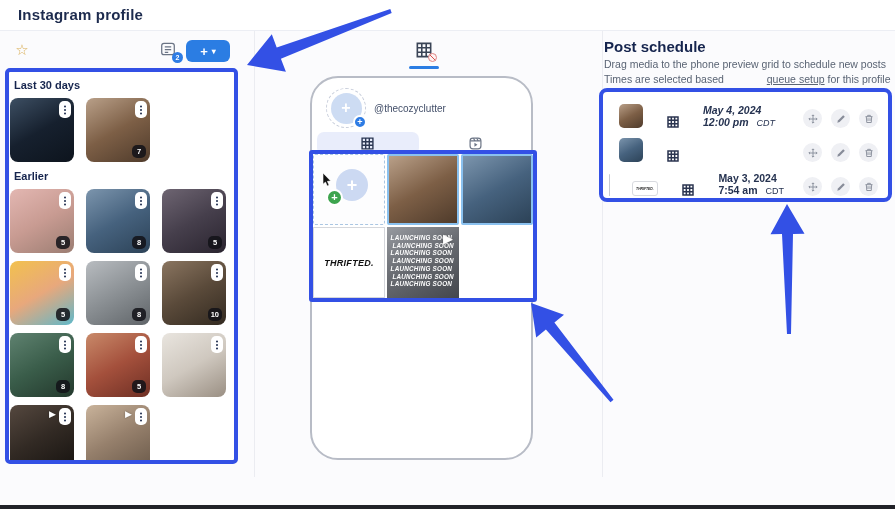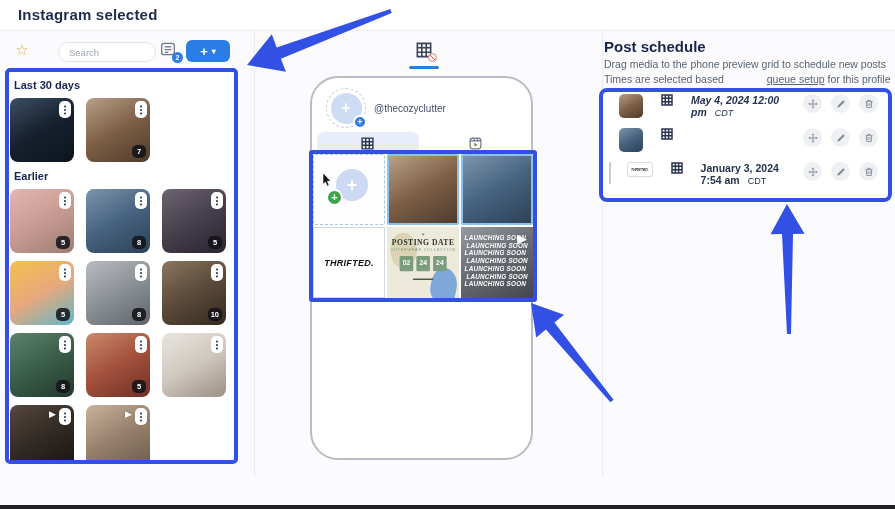--- a/index.html
+++ b/index.html
@@ -77,21 +77,21 @@
   .lc-wrap{position:absolute;left:0;top:0;width:160px;height:158px;transform:scale(0.452);transform-origin:top left;padding-top:16px;text-align:center;}
   .lc-line{font-size:14px;line-height:17px;font-weight:800;font-style:italic;color:#fff;letter-spacing:.5px;white-space:nowrap;}
   .lc-line:nth-child(odd){transform:translateX(-4px);}
   .lc-play{position:absolute;top:4px;right:6px;color:#fff;font-size:13px;text-shadow:0 0 3px rgba(0,0,0,.35);}
 
   
   .sched-title{position:absolute;left:604px;top:38px;font-size:15px;font-weight:700;color:#16254e;}
   .sched-desc{position:absolute;left:604px;top:57px;width:288px;font-size:10.5px;line-height:15px;color:var(--gray);}
   .queue-link{text-decoration:underline;cursor:pointer;color:var(--gray);margin-left:40px;}
   .schedule-panel{position:absolute;left:603px;top:92px;width:285px;height:106px;background:#fff;display:flex;flex-direction:column;padding:2px 6px;}
-  .sched-row{flex:1;display:flex;align-items:flex-start;gap:9px;}
+  .sched-row{flex:1;display:flex;align-items:flex-end;gap:15px;}
   .marker{width:2.5px;height:22px;background:#c6cad2;border-radius:2px;margin-right:7px;}
   .sthumb{width:24px;height:24px;border-radius:5px;flex:none;margin-left:10px;position:relative;overflow:hidden;}
   .sched-row .marker + .sthumb{margin-left:0;width:26px;height:15px;}
   .sthumb.white{background:#fff;border:1px solid #d8dadf;border-radius:3px;display:flex;align-items:center;justify-content:center;}
   .sthumb-text{display:block;font-size:8px;font-weight:800;font-style:italic;color:#222;transform:scale(0.42);white-space:nowrap;}
   .sgrid{color:#2b3550;margin-left:9px;display:flex;}
   .sgrid svg{width:12px;height:12px;}
   .date-group{margin-left:9px;font-size:10.5px;font-weight:700;color:#253250;}
   .sched-row.pending .date-group{font-style:italic;}
   .tz{font-size:9px;margin-left:8px;font-weight:400;}
@@ -111,28 +111,27 @@
   .ab-grid{left:309px;top:150px;width:228px;height:152px;border-radius:3px;}
   .ab-sched{left:599px;top:88px;width:293px;height:114px;border-radius:8px;}
   #arrows{position:absolute;left:0;top:0;z-index:50;pointer-events:none;}
 </style>
 </head>
 <body>
 
 <div id="app">
 
   <div class="header">
-    <h1>Instagram selected</h1>
+    <h1>Instagram profile</h1>
   </div>
 
   <div class="v-divider" style="left:254px;"></div>
   <div class="v-divider" style="left:602px;"></div>
 
   <div class="star-btn">☆</div>
-  <input class="search-input" placeholder="Search" style="">
   <div class="queue-btn">
     <svg viewBox="0 0 14 14" fill="none" stroke="currentColor" stroke-width="1.1">
         <rect x="1.5" y="2" width="11" height="10" rx="2"></rect>
         <path d="M4.2 5.2h5.6M4.2 7.6h5.6M4.2 10h3"></path>
       </svg>
     <span class="queue-badge">2</span>
   </div>
   <button class="add-btn">
     <span>+</span>
     <span class="caret">▾</span>
@@ -261,35 +260,20 @@
         <span class="drop-circle">
           <span class="plus">+</span>
         </span>
         <span class="green-plus">+</span>
       </div>
       <div class="cell media-cell selected" style="background: linear-gradient(150deg, rgb(185, 160, 137), rgb(125, 95, 70) 50%, rgb(79, 59, 43));"></div>
       <div class="cell media-cell selected" style="background: linear-gradient(150deg, rgb(124, 149, 173), rgb(70, 98, 126) 50%, rgb(44, 66, 87));"></div>
       <div class="cell thrifted-cell">
         <span class="thrifted-text">THRIFTED.</span>
       </div>
-      <div class="cell posting-cell">
-        <span class="blob1"></span>
-        <span class="blob2"></span>
-        <div class="pc-wrap">
-          <div class="pc-heart">♥</div>
-          <div class="pc-title">POSTING DATE</div>
-          <div class="pc-sub">OUTERWEAR COLLECTION</div>
-          <div class="pc-dates">
-            <span class="pc-tile">02</span>
-            <span class="pc-tile">24</span>
-            <span class="pc-tile">24</span>
-          </div>
-          <div class="pc-squiggle"></div>
-        </div>
-      </div>
       <div class="cell launching-cell">
         <div class="lc-wrap">
           <div class="lc-line">LAUNCHING SOON</div>
           <div class="lc-line">LAUNCHING SOON</div>
           <div class="lc-line">LAUNCHING SOON</div>
           <div class="lc-line">LAUNCHING SOON</div>
           <div class="lc-line">LAUNCHING SOON</div>
           <div class="lc-line">LAUNCHING SOON</div>
           <div class="lc-line">LAUNCHING SOON</div>
         </div>
@@ -359,21 +343,21 @@
       <div class="sched-row">
         <span class="marker"></span>
         <span class="sthumb white">
           <span class="sthumb-text">THRIFTED.</span>
         </span>
         <span class="sgrid">
           <svg viewBox="0 0 12 12">
             <path d="M1 1h10v10H1z M4.33 1v10 M7.66 1v10 M1 4.33h10 M1 7.66h10" fill="none" stroke="currentColor" stroke-width="1.5"></path>
           </svg>
         </span>
-        <span class="date-group"><span>January 3, 2024 7:54 am</span><span class="tz">CDT</span></span>
+        <span class="date-group"><span>May 3, 2024 7:54 am</span><span class="tz">CDT</span></span>
         <span class="actions">
           <button class="act-btn">
             <svg viewBox="0 0 12 12" fill="none" stroke="currentColor" stroke-width="1.1">
               <path d="M6 1.2v9.6M1.2 6h9.6"></path>
               <path d="M4.6 2.4L6 1l1.4 1.4M4.6 9.6L6 11l1.4-1.4M2.4 4.6L1 6l1.4 1.4M9.6 4.6L11 6l-1.4 1.4"></path>
             </svg>
           </button>
           <button class="act-btn">
             <svg viewBox="0 0 12 12" fill="currentColor">
               <path d="M8.6 1.4l2 2-6.3 6.3-2.7.7.7-2.7z"></path>

